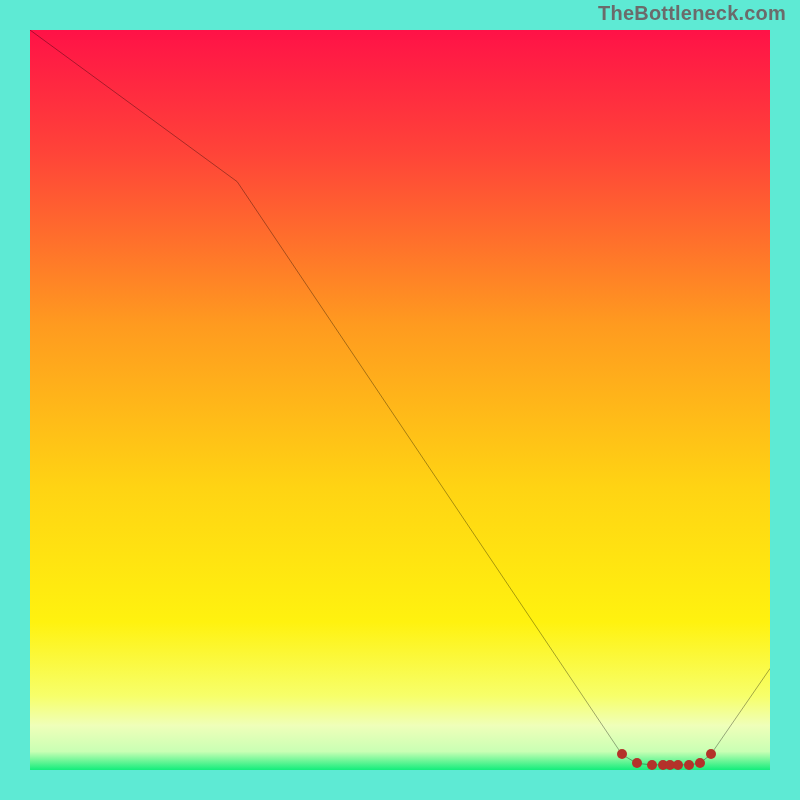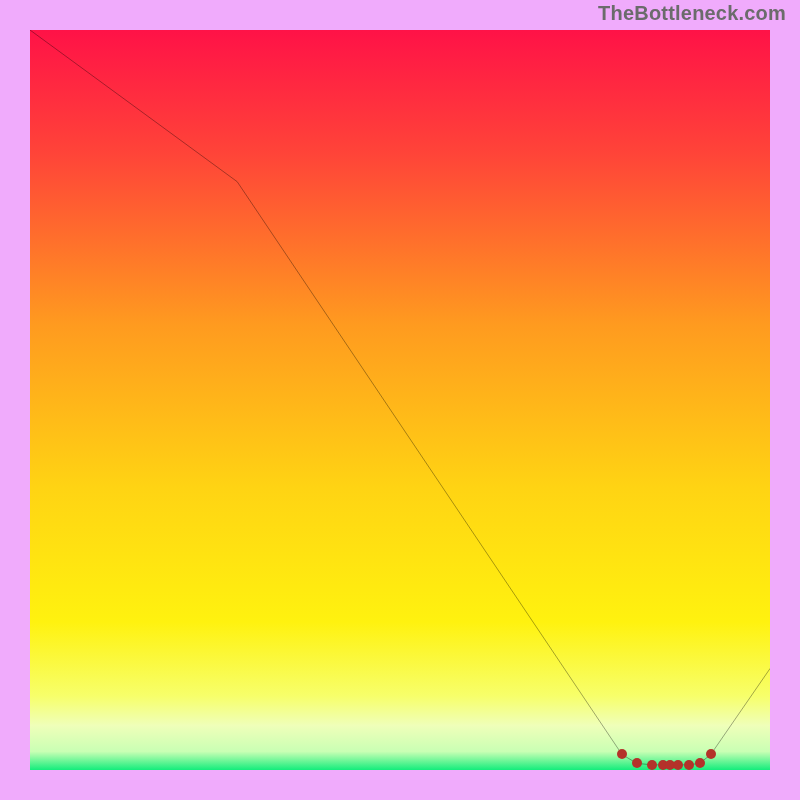--- a/index.html
+++ b/index.html
@@ -8,21 +8,21 @@
     width: 800px;
     height: 800px;
     overflow: hidden;
     background: #000;
     font-family: Arial, Helvetica, sans-serif;
   }
   .wrap {
     position: relative;
     width: 800px;
     height: 800px;
-    background: #f0abfc;
+    background: #5eead4;
   }
   .attribution {
     position: absolute;
     top: 2px;
     right: 14px;
     font-size: 20px;
     font-weight: 600;
     color: #6b6b6b;
     letter-spacing: 0.2px;
     z-index: 4;

